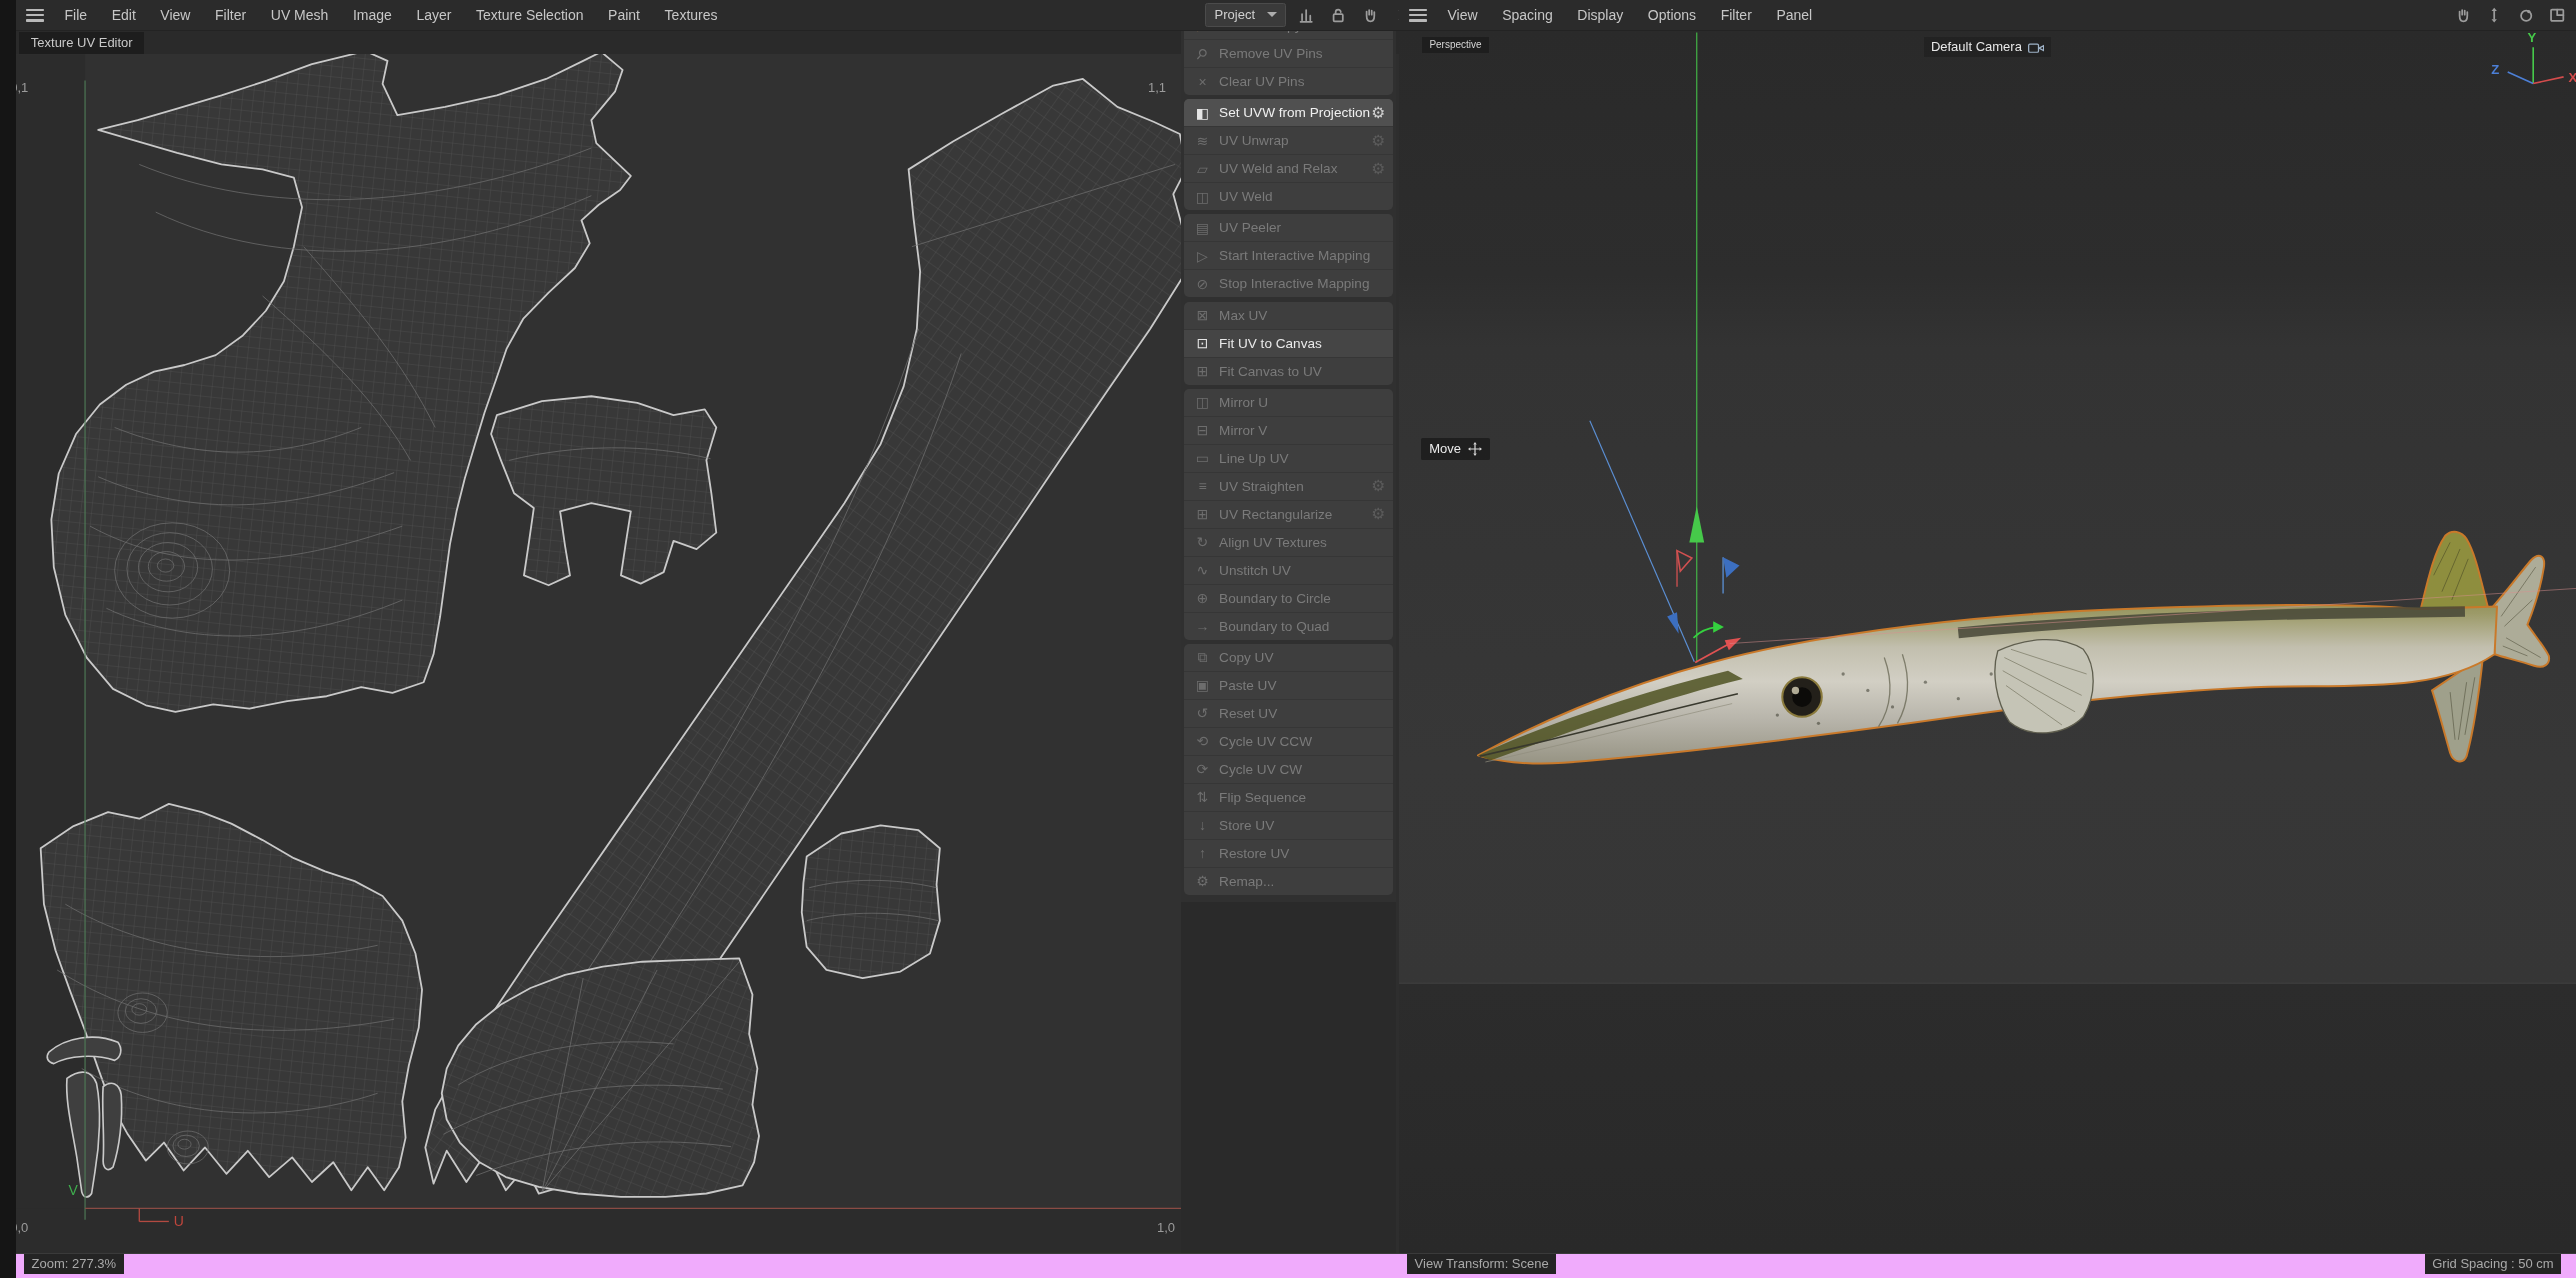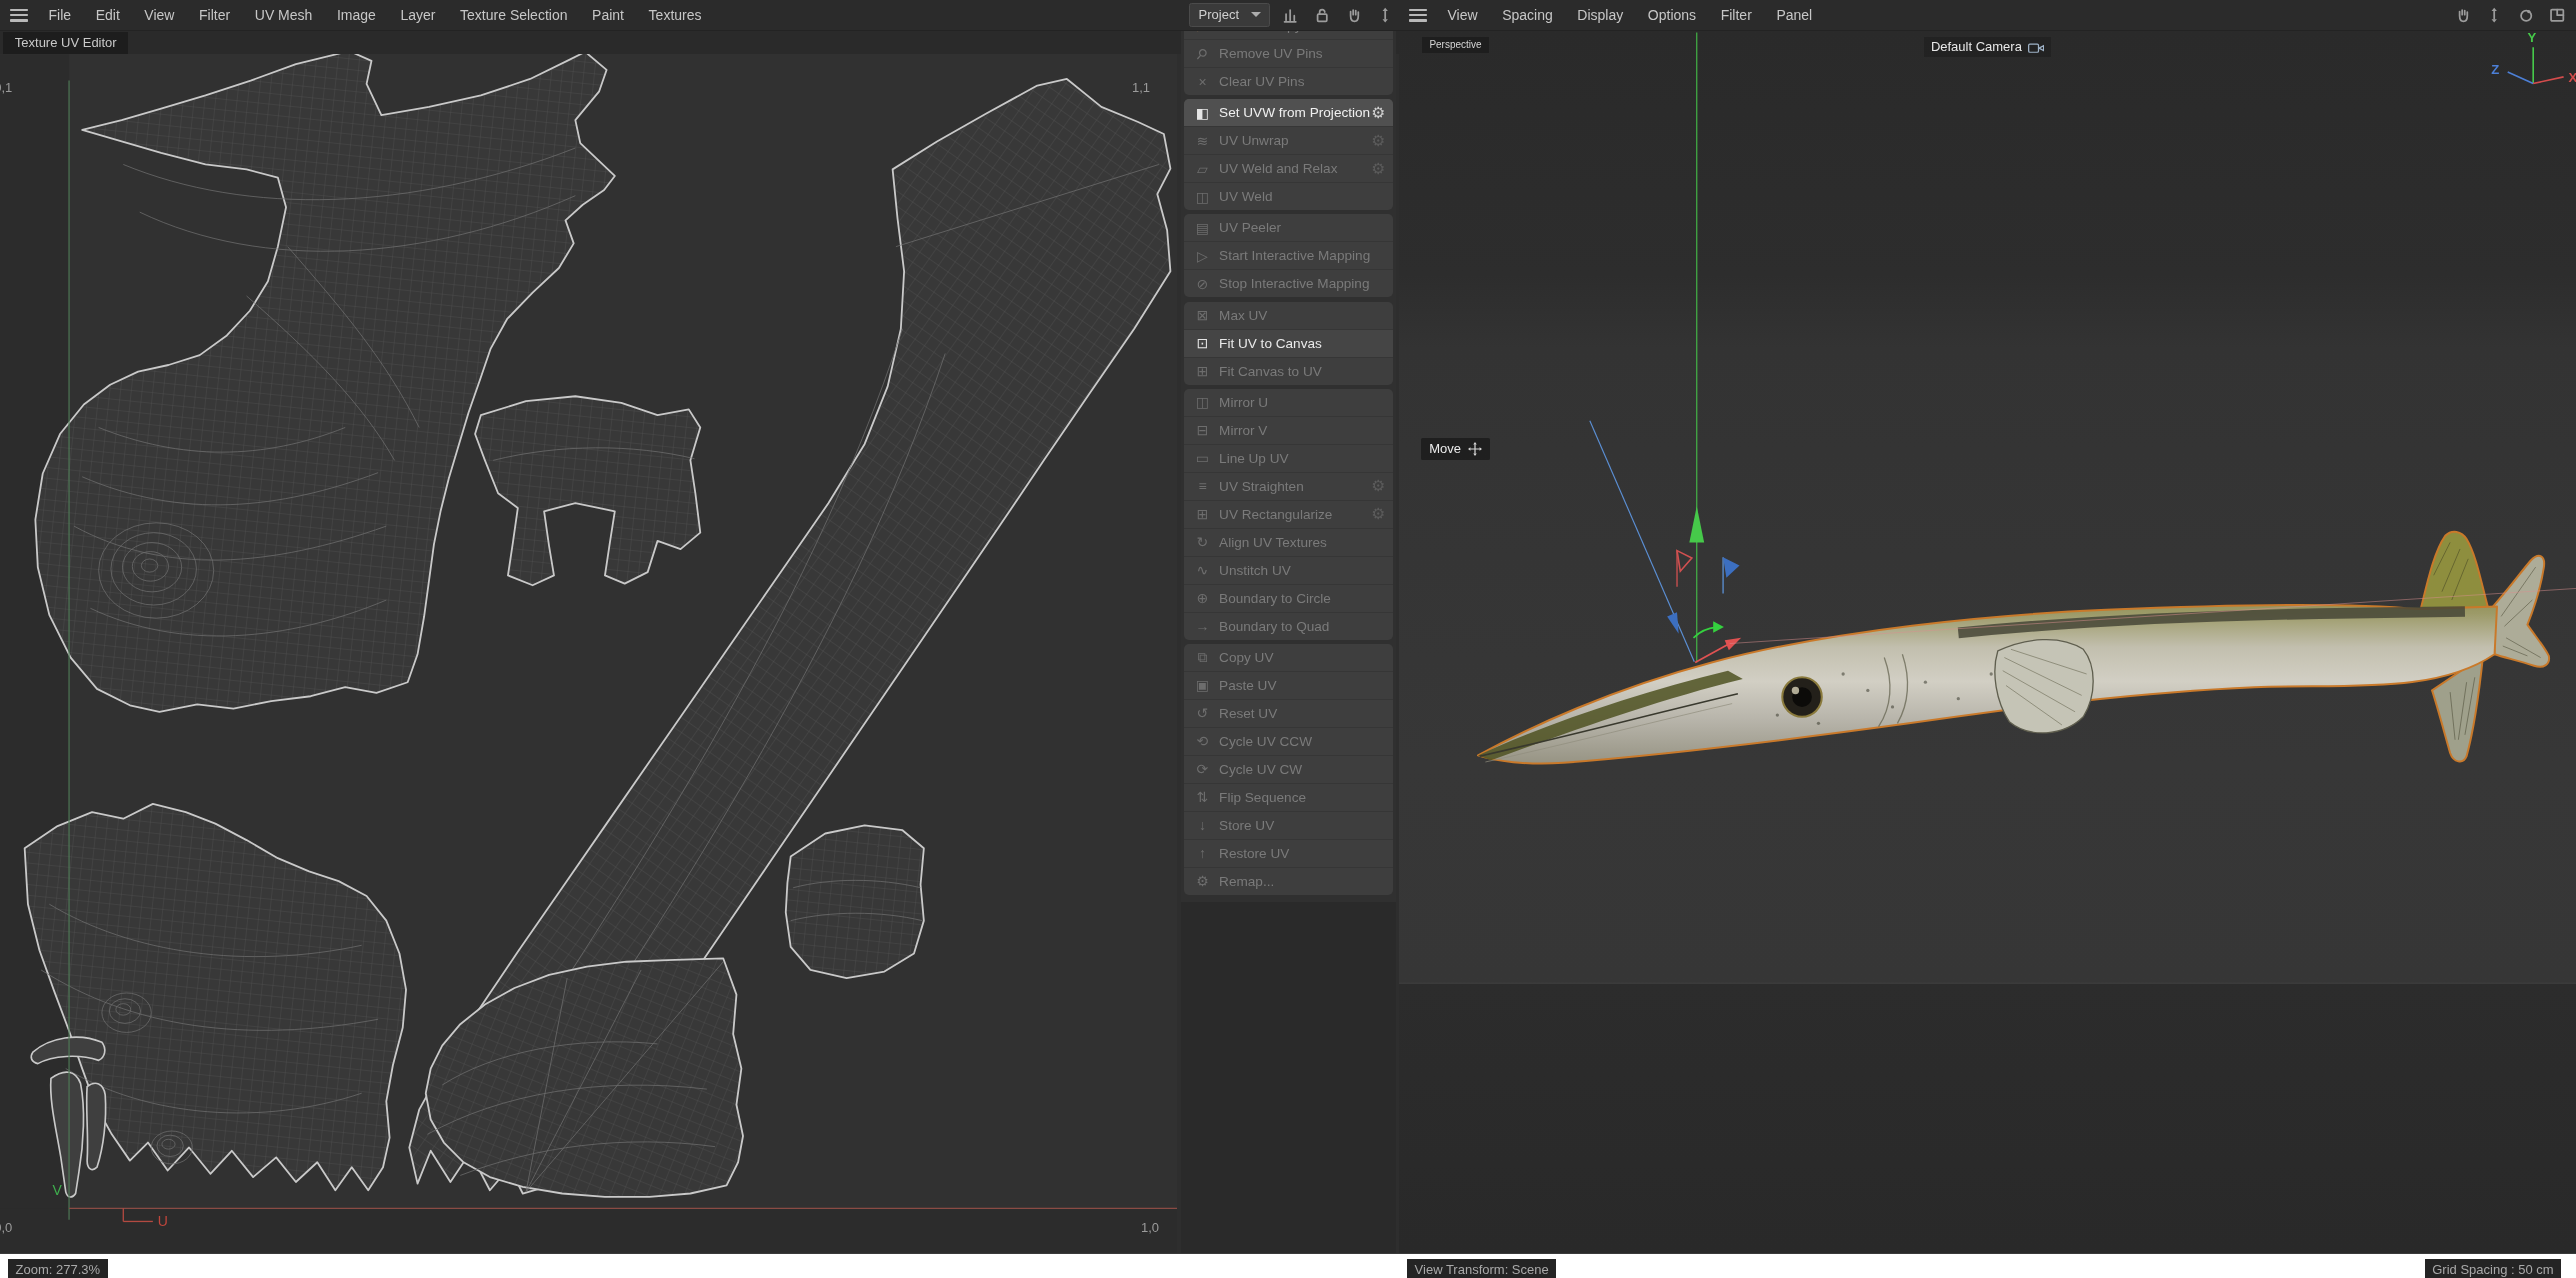--- a/index.html
+++ b/index.html
@@ -9,26 +9,26 @@
   .menubar{position:absolute;top:0;left:0;right:0;height:30px;background:#2b2b2b;display:flex;align-items:center;color:#c7c7c7;font-size:14px;border-bottom:0.8px solid #232323;z-index:5}
   .menu{padding:0 12.3px;white-space:nowrap;cursor:default}
   .hamburger{width:18px;height:13px;margin:0 8.2px 0 10px;display:flex;flex-direction:column;justify-content:space-between}
   .hamburger span{display:block;height:2.5px;background:#b9b9b9;border-radius:0.8px}
   .mb-right{margin-left:auto;display:flex;align-items:center;gap:10px;padding-right:8.2px}
   .combo{display:flex;align-items:center;gap:12px;background:#3a3a3a;border:0.8px solid #4b4b4b;border-radius:2.5px;height:21.4px;padding:0 8.2px;color:#d0d0d0;font-size:13px}
   .caret{width:0;height:0;border-left:5px solid transparent;border-right:5px solid transparent;border-top:5.8px solid #adadad}
   .ic{display:inline-flex;align-items:center;justify-content:center;width:21.4px;height:21.4px}
   .ic svg{stroke:#9c9c9c;fill:none;stroke-width:1.7;stroke-linecap:round;stroke-linejoin:round}
   
-  #left-pane{left:0;width:1404px;background:#2e2e2e}
+  #left-pane{left:16px;width:1404px;background:#2e2e2e}
   .tabrow{position:absolute;top:30px;left:0;right:0;height:24px;background:#2a2a2a}
   .tab{position:absolute;left:3.3px;top:1.6px;height:22px;line-height:22px;padding:0 11.5px;background:#1d1d1d;color:#c9c9c9;font-size:13px}
   .uvwrap{position:absolute;top:54px;left:0;width:1177px;height:1199px;background:#313131;overflow:hidden}
   .cornlab{position:absolute;color:#9b9b9b;font-size:13px;z-index:3}
-  .statusbar{position:absolute;left:0;right:0;bottom:0;height:25.5px;background:#ffffff;border-top:0.8px solid #3a3a3a;display:flex;align-items:flex-end;color:#a9a9a9;font-size:13px;z-index:4}
+  .statusbar{position:absolute;left:0;right:0;bottom:0;height:25.5px;background:#f0abfc;border-top:0.8px solid #3a3a3a;display:flex;align-items:flex-start;color:#a9a9a9;font-size:13px;z-index:4}
   .statusbar .badge{background:#242424;padding:2.5px 7.4px;margin-left:8.2px}
   .statusbar .right{margin-left:auto;margin-right:15px}
   
   #tool-panel{left:1181px;width:215px;background:#2b2b2b}
   .grip{height:10.7px;background-image:radial-gradient(#535353 0.9px,transparent 1.1px);background-size:5.8px 5px;background-position:1.6px 2.5px;background-color:#303030}
   .tgroups{background:#303030;padding:1.6px 3.3px 3.3px}
   .tgroup{background:#3e3e3e;border-radius:5px;margin-bottom:4.1px;overflow:hidden}
   .trow{height:27px;display:flex;align-items:center;font-size:13.6px;color:#7a7a7a;border-top:0.8px solid #363636;position:relative}
   .trow:first-child{border-top:none}
   .trow.sel{background:#505050;color:#f0f0f0}

